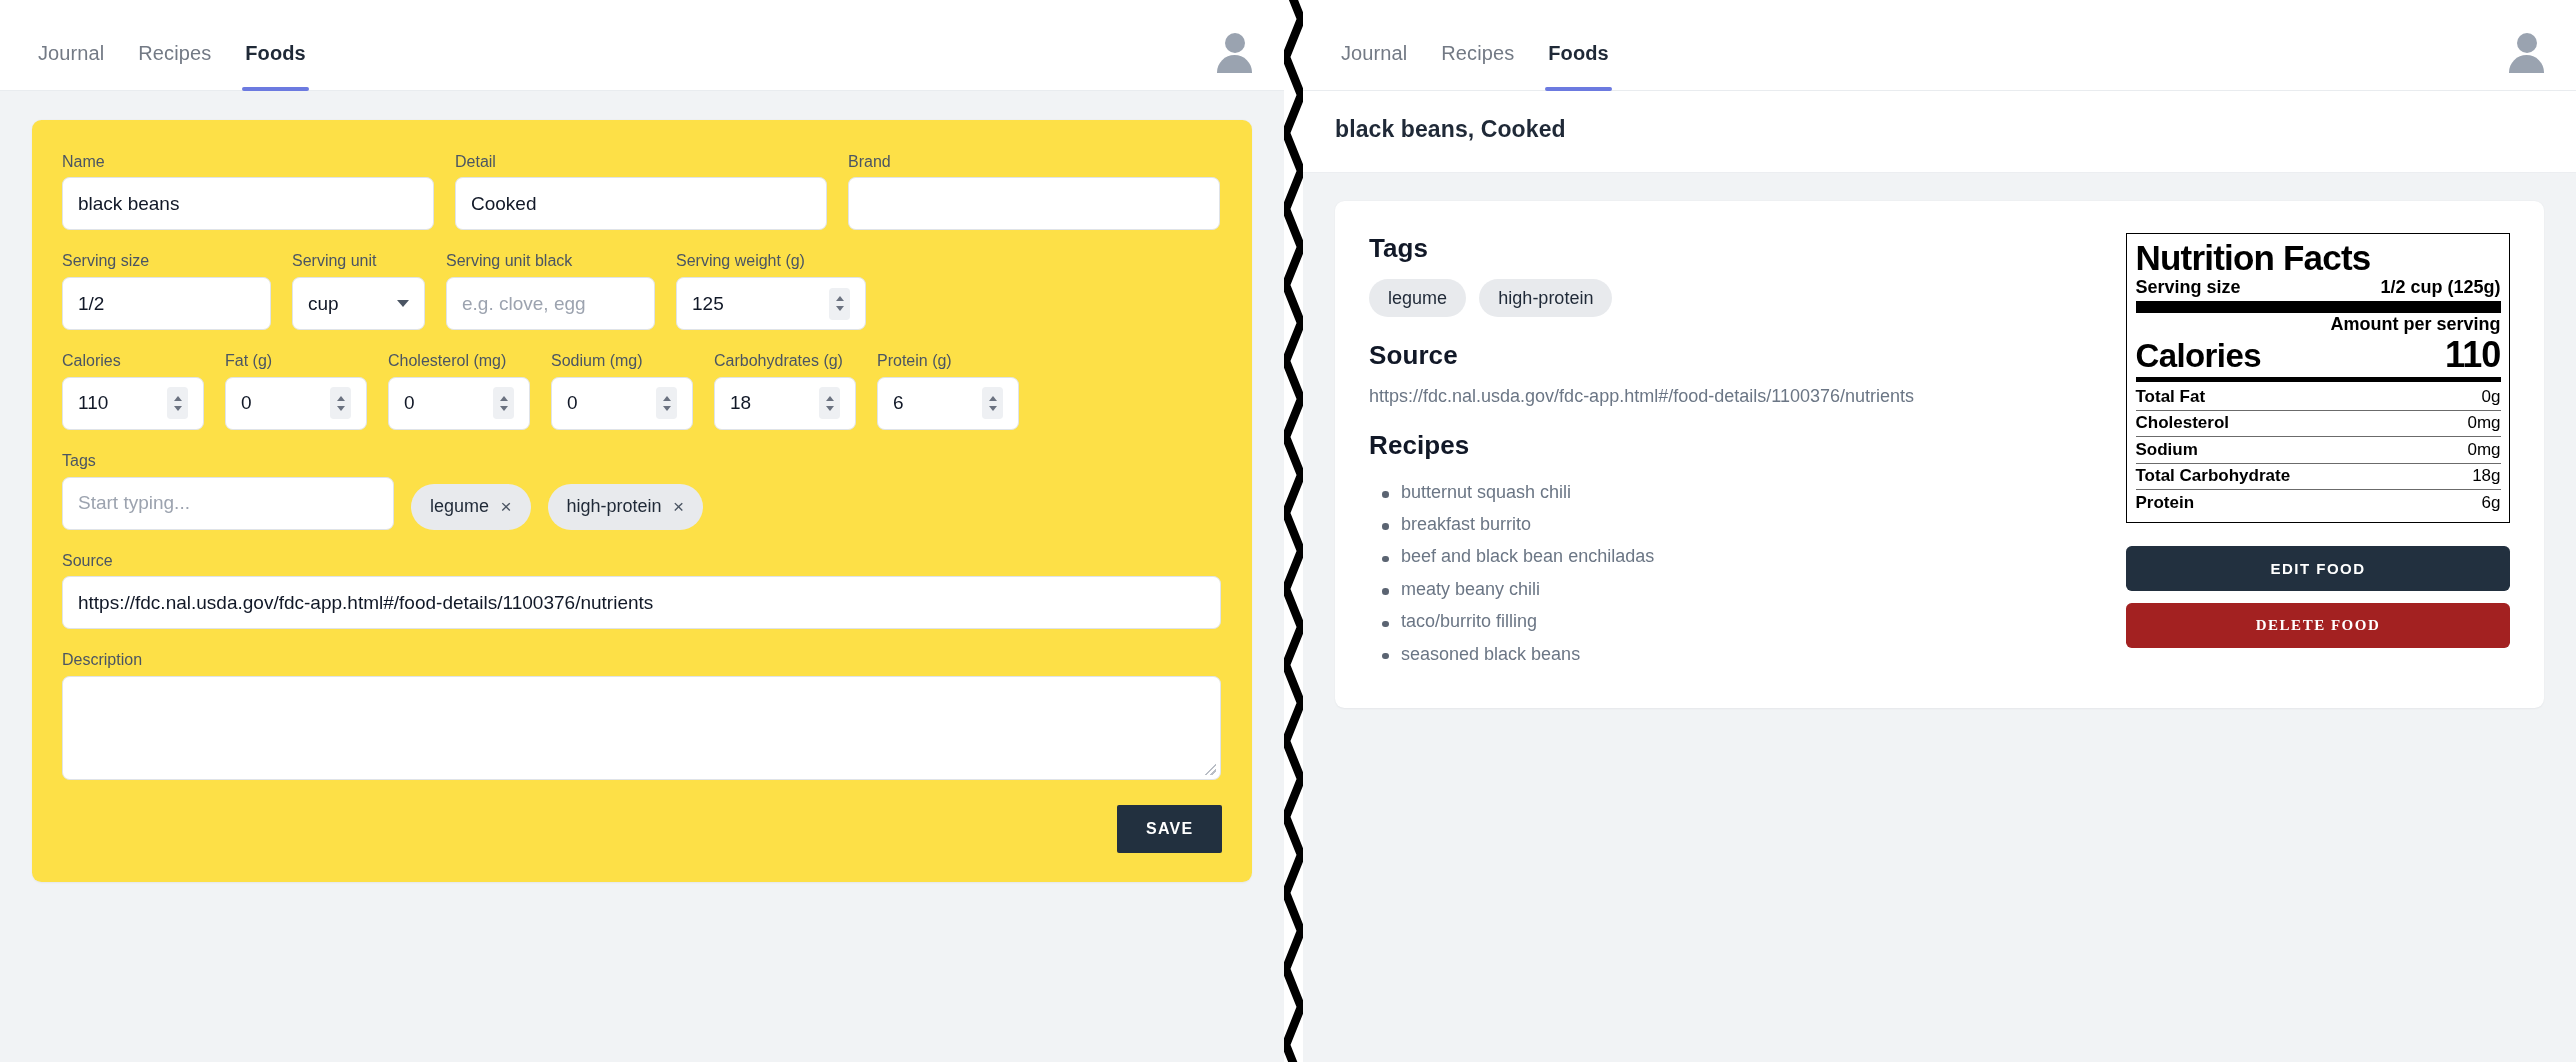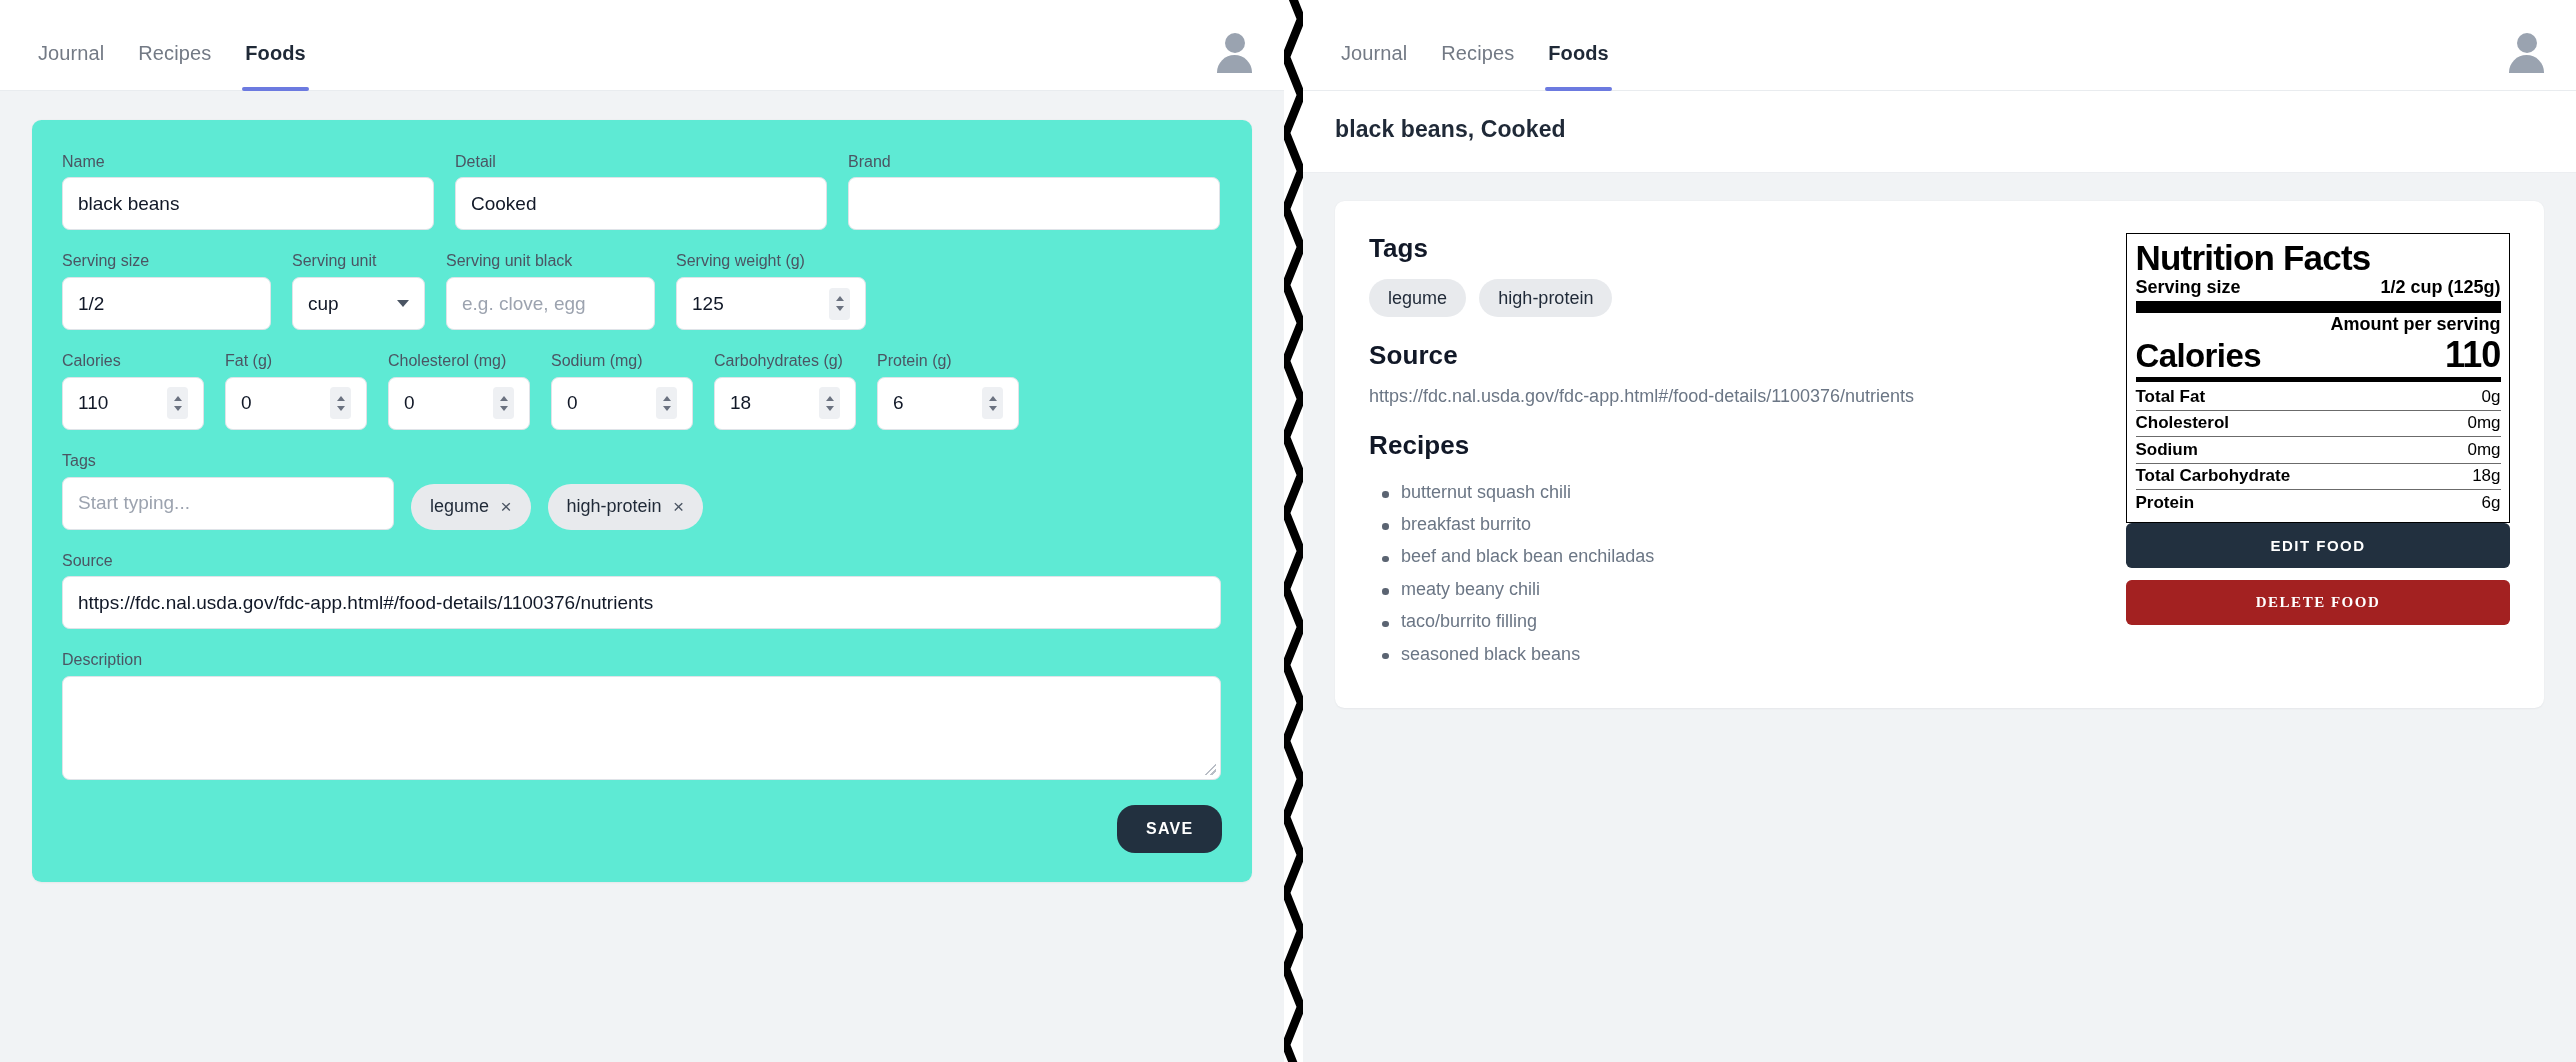--- a/index.html
+++ b/index.html
@@ -60,21 +60,21 @@
   .titlebar {
     background: #fff; padding: 25px 32px 28.5px 32px; flex: 0 0 auto;
     border-bottom: 0.9px solid #eceef1;
   }
   .page-title { font-size: 23px; font-weight: 700; color: #1f2937; letter-spacing: 0.1px; }
 
   
   .content { flex: 1 1 auto; background: #f1f3f5; padding: 28.5px 32px; overflow: hidden; }
 
   .card {
-    background: #5eead4; border-radius: 9.5px; padding: 32px 30px 28.5px 30px;
+    background: #fde047; border-radius: 9.5px; padding: 32px 30px 28.5px 30px;
     box-shadow: 0 0.9px 1.9px rgba(16,24,40,.05);
   }
 
   
   .frow { display: flex; gap: 21px; margin-bottom: 21px; }
   .field { display: flex; flex-direction: column; }
   .flabel { font-size: 16px; color: #4b5563; margin-bottom: 6.6px; line-height: 1.2; }
   .fctl {
     height: 53px; border: 0.9px solid #dfe3e8; border-radius: 7.6px;
     background: #fff; display: flex; align-items: center;
@@ -131,21 +131,21 @@
   .ta::after {
     content: ""; position: absolute; right: 3.8px; bottom: 3.8px;
     width: 11.4px; height: 11.4px;
     background:
       linear-gradient(135deg, transparent 48%, #b9bec6 48%, #b9bec6 58%, transparent 58%),
       linear-gradient(135deg, transparent 72%, #b9bec6 72%, #b9bec6 82%, transparent 82%);
   }
 
   .save-row { display: flex; justify-content: flex-end; margin-top: 25px; }
   .btn-save {
-    background: #22303f; color: #fff; border: none; border-radius: 18px;
+    background: #22303f; color: #fff; border: none; border-radius: 2px;
     font-size: 16px; font-weight: 700; letter-spacing: 1.3px;
     padding: 15px 28.5px; cursor: pointer; font-family: inherit;
   }
 
   
   .detail-card {
     background: #fff; border-radius: 9.5px; padding: 32px 34px 38px 34px;
     display: flex; gap: 25px; box-shadow: 0 0.9px 1.9px rgba(16,24,40,.05);
   }
   .detail-main { flex: 1 1 auto; min-width: 0; }
@@ -196,21 +196,21 @@
   }
   .nf-row .lbl { font-weight: 700; }
   .nf-row .amt { font-weight: 400; }
 
   .act-btn {
     display: block; width: 100%; border: none; border-radius: 5.7px;
     font-size: 15px; font-weight: 700; letter-spacing: 1.5px;
     color: #fff; padding: 14.2px 0; cursor: pointer; font-family: inherit;
     text-align: center;
   }
-  .act-edit   { background: #22303f; }
+  .act-edit   { background: #22303f; margin-top: 23px; }
   .act-delete { background: #a32121; margin-top: 11.4px; font-family: Liberation Serif, serif; }
 </style>
 </head>
 <body>
 
 <div class="screen">
 
   <div class="pane pane-left">
 
     <div class="navbar">

